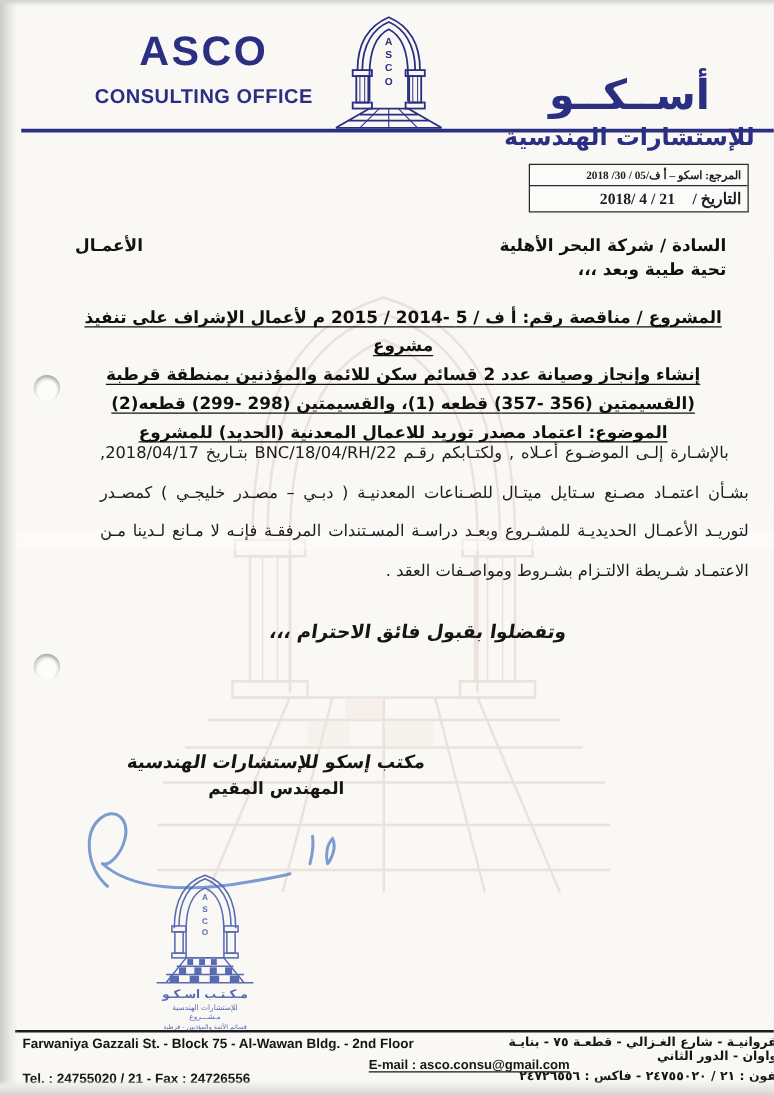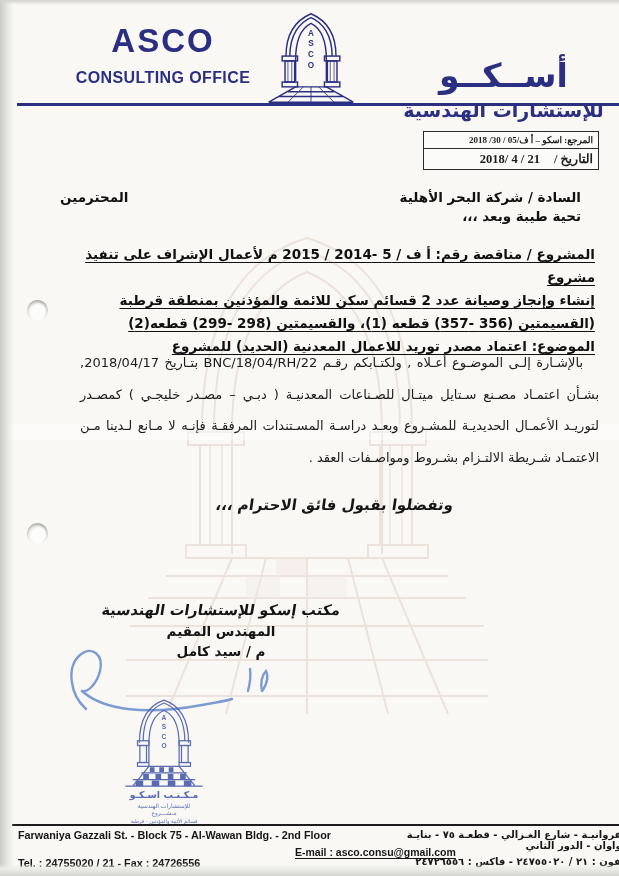--- a/index.html
+++ b/index.html
@@ -36,21 +36,21 @@
   .ref-row{direction:rtl;font-weight:700;padding:1px 5px;white-space:nowrap;}
   .ref-row1{font-size:9px;border-bottom:1.2px solid #2a2a2a;line-height:14px;}
   .ref-row2{font-size:12.5px;line-height:18px;display:flex;gap:14px;}
 
   
   .addr{position:absolute;left:60px;right:58px;top:189px;direction:rtl;font-weight:700;font-size:13.5px;z-index:2;color:#111;}
   .addr-row{display:flex;justify-content:space-between;}
   .greeting{margin-top:3px;}
 
   
-  .subject{position:absolute;left:50px;right:44px;top:243px;direction:rtl;z-index:2;}
+  .subject{position:absolute;left:50px;right:44px;top:243px;direction:rtl;text-align:center;z-index:2;}
   .subject div{font-size:13.5px;font-weight:700;line-height:23px;color:#101010;
     text-decoration:underline;text-underline-offset:3px;text-decoration-thickness:1.3px;}
 
   
   .body-par{position:absolute;left:40px;right:40px;top:347px;direction:rtl;text-align:justify;
     font-size:13px;line-height:31.5px;color:#1c1c1c;z-index:2;text-indent:16px;margin-left:40px;}
   .closing{position:absolute;left:60px;right:30px;top:496px;text-align:center;direction:rtl;
     font-size:15px;font-weight:700;transform:skewX(-8deg);z-index:2;color:#151515;}
 
   
@@ -140,39 +140,38 @@
     <div class="ref-row ref-row1">المرجع: اسكو – أ ف/05 / 30/ 2018</div>
     <div class="ref-row ref-row2">
       <span>التاريخ /</span>
       <span>21 / 4 /2018</span>
     </div>
   </div>
 
   <div class="addr">
     <div class="addr-row">
       <span>السادة /  شركة البحر الأهلية</span>
-      <span>المحترمين</span>
+      <span>الأعمـال</span>
     </div>
     <div class="greeting">تحية طيبة وبعد ،،،</div>
   </div>
 
   <div class="subject">
     <div>المشروع / مناقصة رقم: أ ف / 5 -2014 / 2015 م لأعمال الإشراف على تنفيذ مشروع</div>
     <div>إنشاء وإنجاز وصيانة عدد 2 قسائم سكن للائمة والمؤذنين بمنطقة قرطبة</div>
     <div>(القسيمتين (356 -357) قطعه (1)، والقسيمتين (298 -299) قطعه(2)</div>
     <div>الموضوع: اعتماد مصدر توريد للاعمال المعدنية (الحديد) للمشروع</div>
   </div>
 
   <div class="body-par">بالإشـارة إلـى الموضـوع أعـلاه , ولكتـابكم رقـم BNC/18/04/RH/22 بتـاريخ 2018/04/17, بشـأن اعتمـاد مصـنع سـتايل ميتـال للصـناعات المعدنيـة ( دبـي – مصـدر خليجـي ) كمصـدر لتوريـد الأعمـال الحديديـة للمشـروع وبعـد دراسـة المسـتندات المرفقـة فإنـه لا مـانع لـدينا مـن الاعتمـاد شـريطة الالتـزام بشـروط ومواصـفات العقد .</div>
   <div class="closing">وتفضلوا بقبول فائق الاحترام ،،،</div>
 
   <div class="sig-block">
     <div class="sig-office">مكتب إسكو للإستشارات الهندسية</div>
     <div class="sig-title">المهندس  المقيم</div>
-    <div class="sig-name">م /  سيد كامل</div>
   </div>
 
   <svg class="sig-ink" width="230" height="78" viewBox="0 0 230 78">
     <g stroke="#7d9bd3" stroke-width="2.4" fill="none" stroke-linecap="round">
       <path d="M34,64 C18,50 14,22 28,10 C40,0 52,10 48,26 C45,38 36,48 30,46"></path>
       <path d="M30,46 C52,66 96,70 150,60 C166,57 174,56 180,54"></path>
       <path d="M196,46 C198,38 199,30 198,24"></path>
       <path d="M210,46 C208,38 210,30 214,26 C217,32 214,40 211,45"></path>
     </g>
   </svg>

